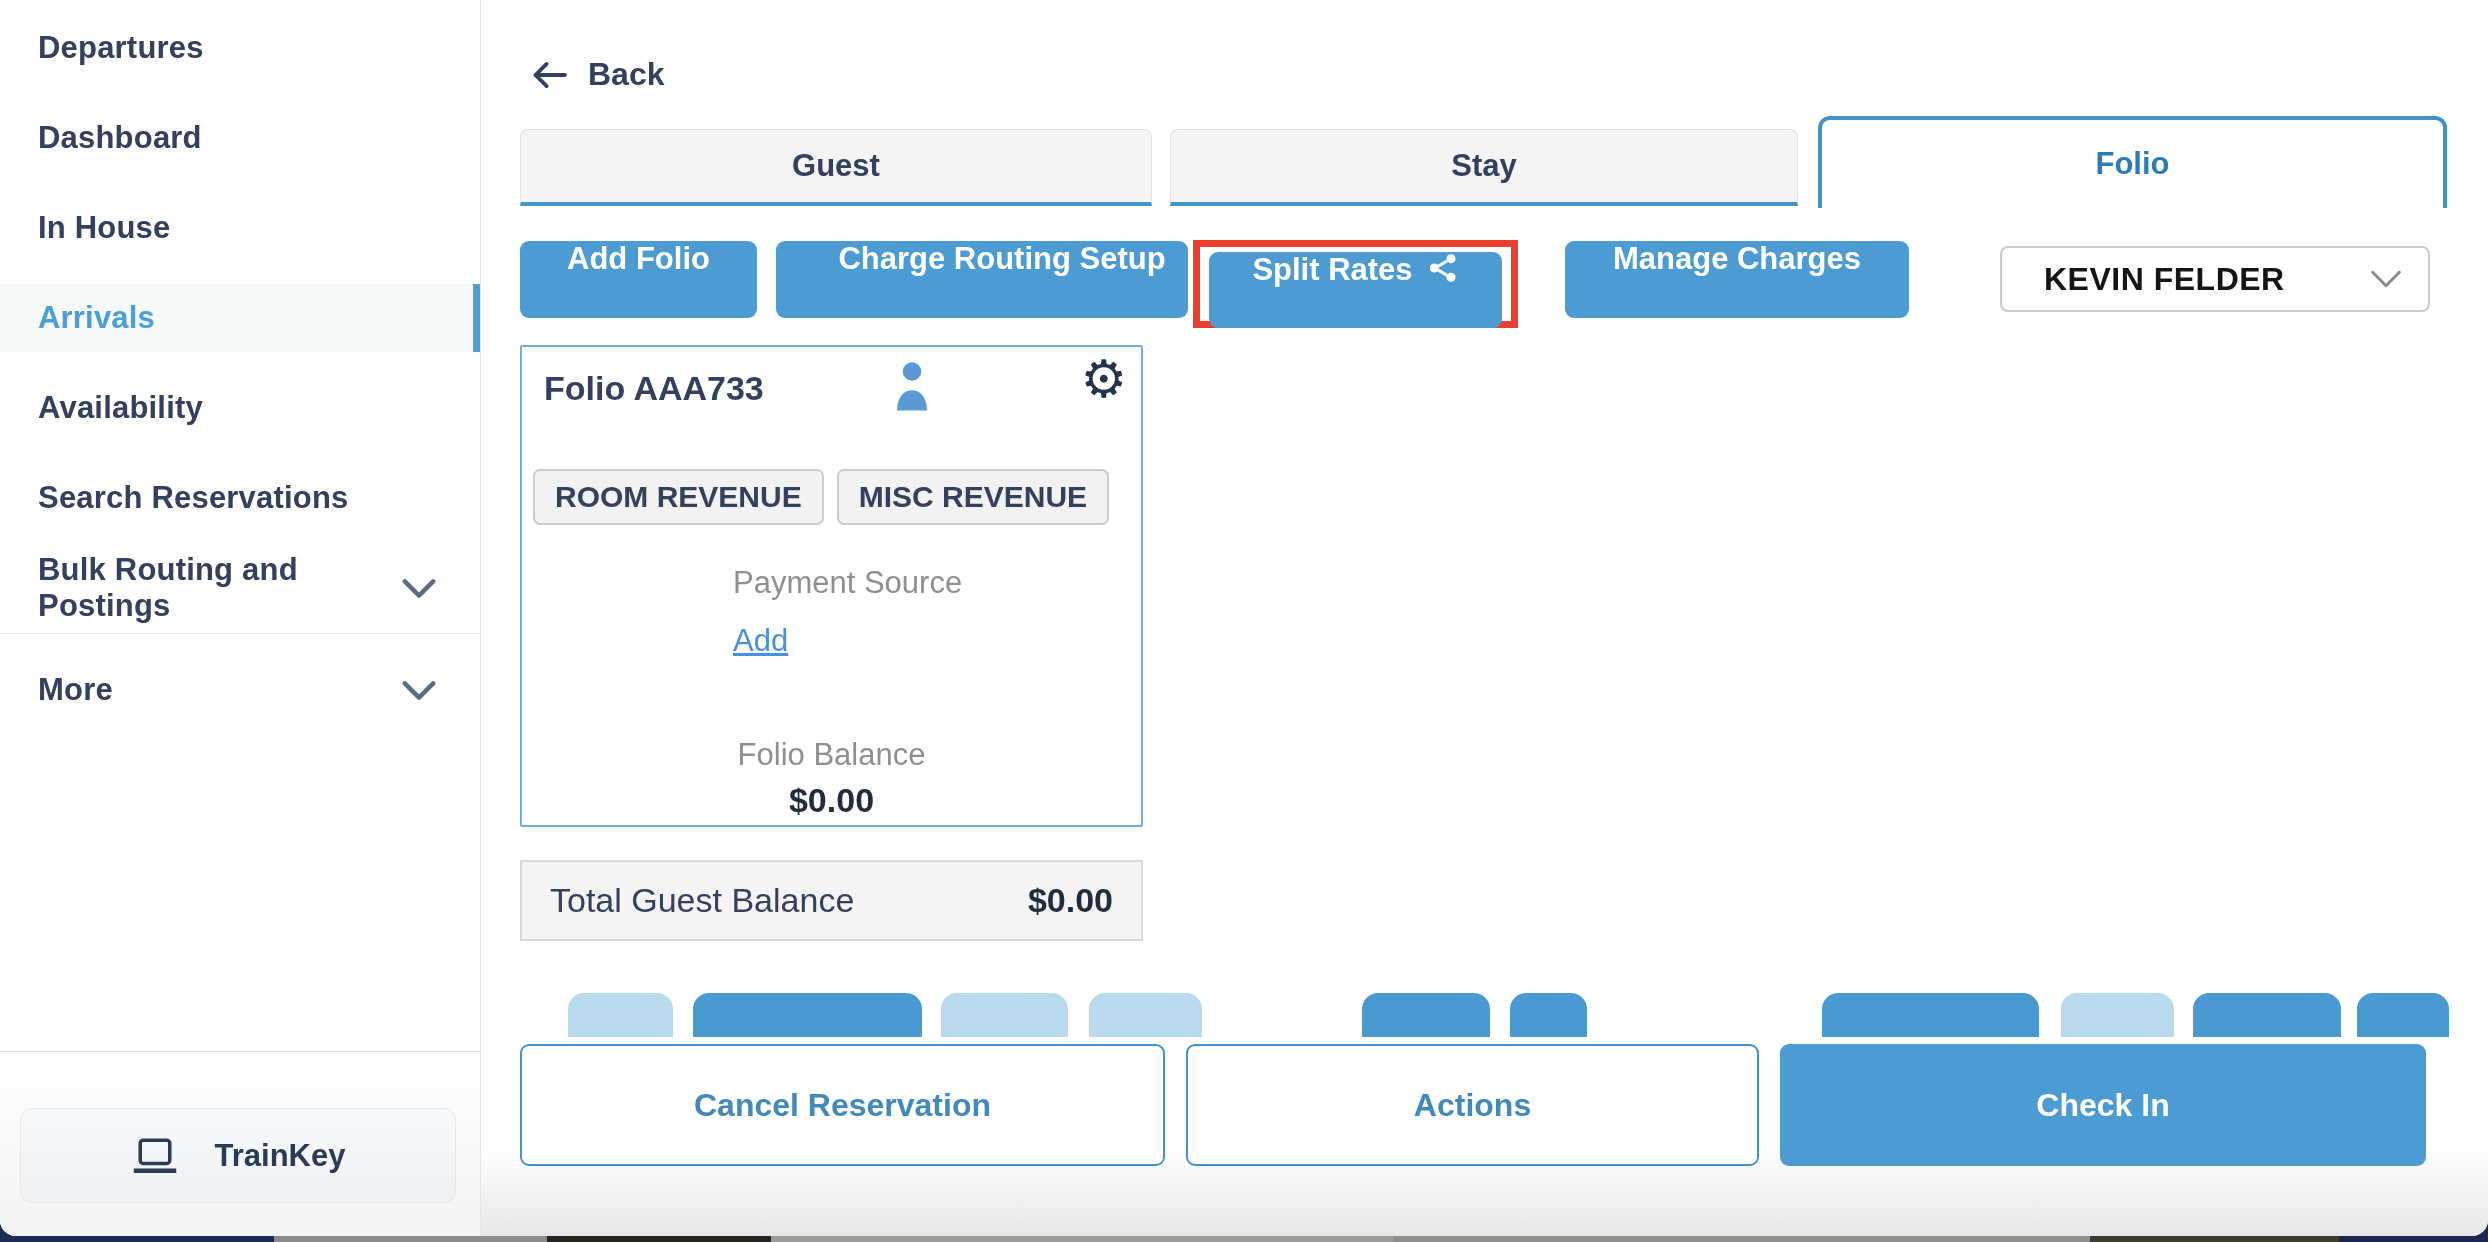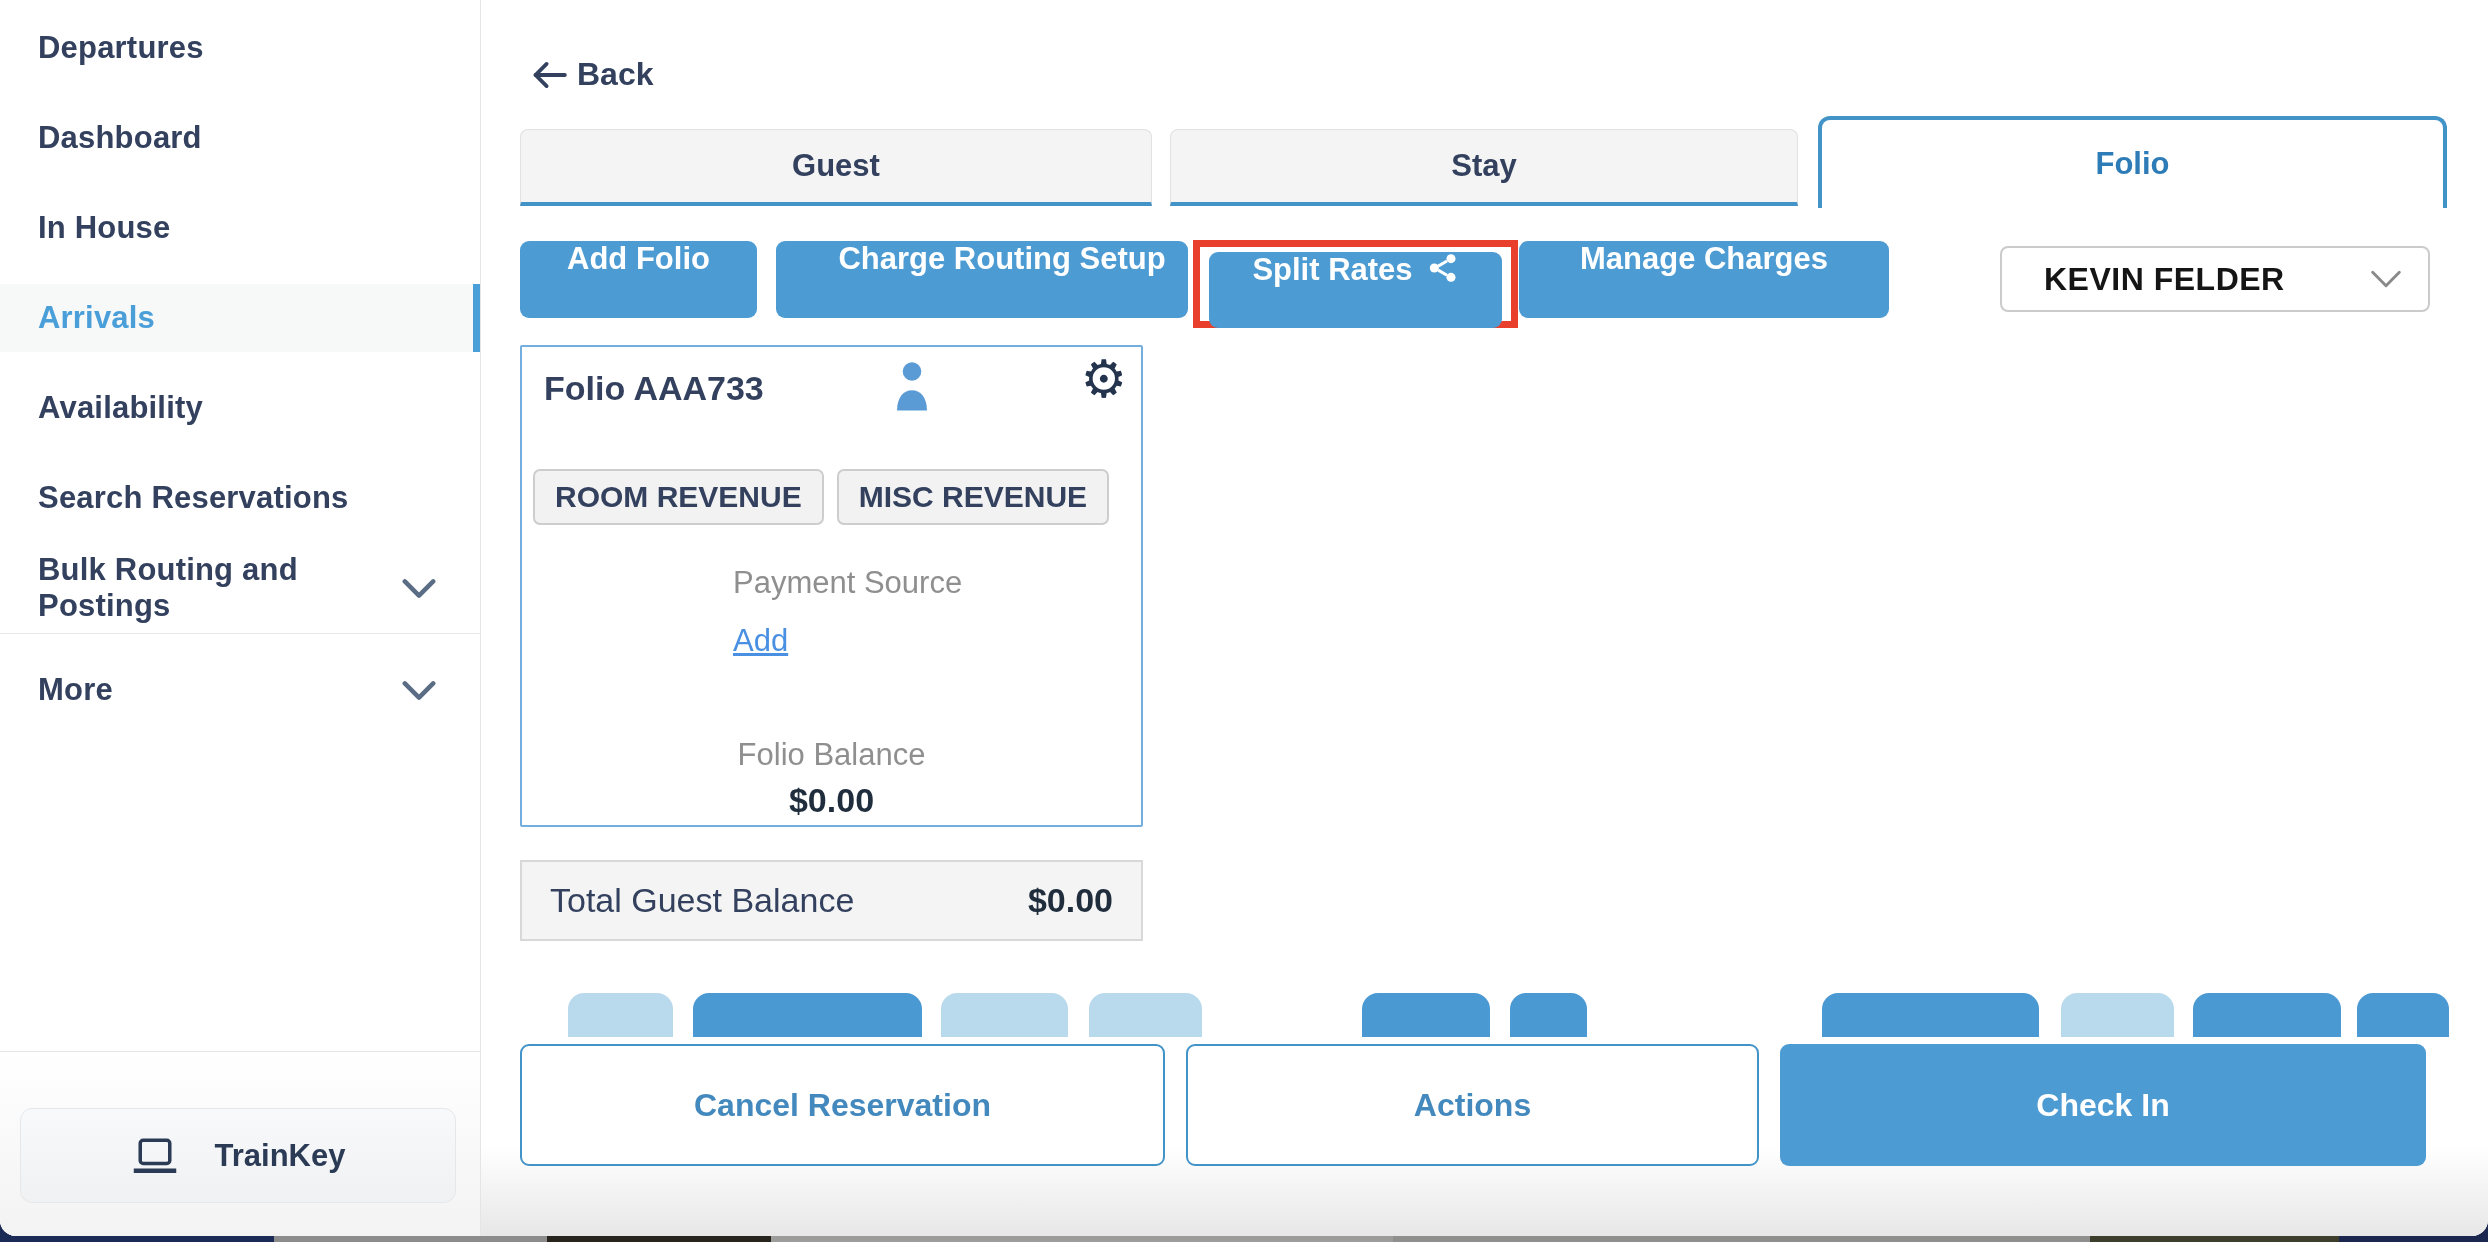--- a/index.html
+++ b/index.html
@@ -29,39 +29,39 @@
   .sidebar-footer { position:absolute; left:0; right:0; bottom:0; height:185px;
     border-top:1px solid #e3e5e8; background:linear-gradient(180deg,#ffffff 0%,#f3f3f3 100%); }
   .trainkey { position:absolute; left:20px; top:56px; width:436px; height:95px;
     background:linear-gradient(180deg,#f8f9fa,#f0f1f2); border:1px solid #e6e7e9;
     border-radius:12px; display:flex; align-items:center; justify-content:center;
     gap:36px; font-size:31px; font-weight:bold; color:#2b3a55; cursor:pointer; }
 
   
   .main { position:absolute; left:481px; top:0; right:0; bottom:0; }
   .back { position:absolute; left:49px; top:56px; display:flex; align-items:center;
-    gap:9px; font-size:32px; font-weight:bold; color:#33415e; cursor:pointer; }
+    gap:20px; font-size:32px; font-weight:bold; color:#33415e; cursor:pointer; }
 
   .tab { position:absolute; top:129px; height:77px; background:#f4f4f4;
     border:1px solid #e1e1e1; border-bottom:4px solid #4293c8;
     border-radius:8px 8px 0 0; display:flex; align-items:center; justify-content:center;
     font-size:31px; font-weight:bold; color:#33415e; cursor:pointer; }
   .tab.guest { left:39px;  width:632px; }
   .tab.stay  { left:689px; width:628px; }
   .tab.folio { left:1337px; width:629px; top:116px; height:92px; background:#fff;
     border:4px solid #4293c8; border-bottom:none; border-radius:12px 12px 0 0;
     color:#2e7cb7;text-align:right; }
 
   .btn { position:absolute; top:241px; height:77px; background:#4d9bd3; color:#fff;
     border:none; border-radius:9px; font-size:31px; font-weight:bold;
     font-family:inherit; display:flex; align-items:flex-start; justify-content:center;
     gap:14px; cursor:pointer; }
   .btn.add-folio { left:39px;  width:237px; }
   .btn.crs       { left:295px; width:412px;padding-left:40px; }
-  .btn.manage    { left:1038px; width:370px; }
+  .btn.manage    { left:1084px; width:344px; }
   .highlight-box { position:absolute; left:712px; top:240px; width:325px; height:88px;
     border:7px solid #e8402c; }
   .btn.split { position:absolute; left:9px; top:5px; width:293px; height:76px; }
 
   .guest-select { position:absolute; left:1519px; top:246px; width:430px; height:66px;
     background:#fff; border:2px solid #cbcbcb; border-radius:8px; display:flex;
     align-items:center; padding:0 26px 0 42px; font-size:32px; font-weight:bold;
     color:#151515; letter-spacing:.5px; cursor:pointer; }
   .guest-select .spacer { flex:1; }
 

